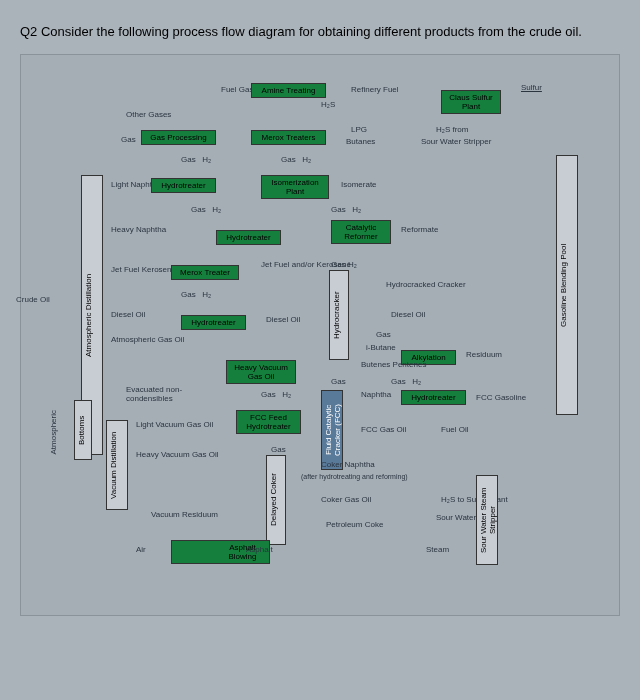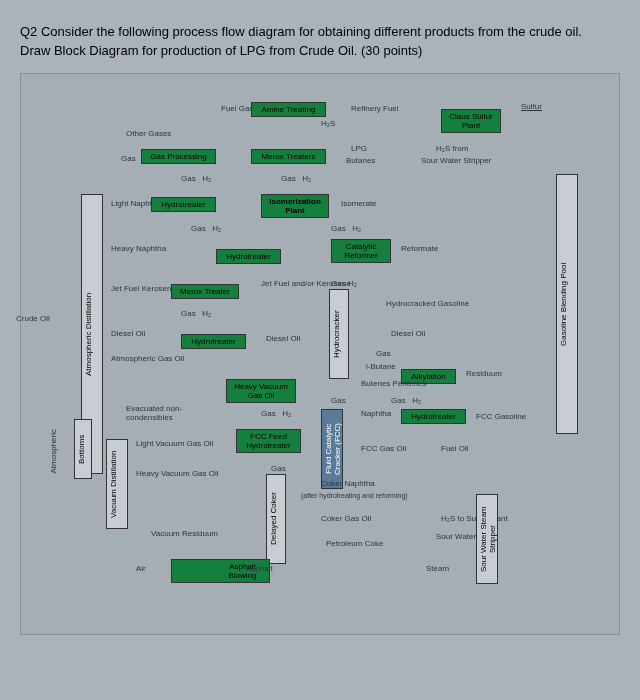--- a/index.html
+++ b/index.html
@@ -51,21 +51,20 @@
   .blue-box {
     background: #5a7a9a;
     color: #fff;
   }
 </style>
 </head>
 <body>
 
 <div class="question">
   <p>Q2 Consider the following process flow diagram for obtaining different products from the crude oil.</p>
-  <p>Draw Block Diagram for production of LPG from Crude Oil. (30 points)</p>
 </div>
 
 <div class="diagram-container">
 
   <div class="label" style="left:-5px; top:240px;">Crude Oil</div>
 
   <div class="vbox" style="left:60px; top:120px; height:270px; width:16px;">Atmospheric Distillation</div>
 
   <div class="label" style="left:105px; top:55px;">Other Gases</div>
   <div class="label" style="left:200px; top:30px;">Fuel Gas</div>
@@ -81,38 +80,38 @@
   <div class="label" style="left:330px; top:70px;">LPG</div>
   <div class="label" style="left:325px; top:82px;">Butanes</div>
   <div class="label" style="left:415px; top:70px;">H₂S from</div>
   <div class="label" style="left:400px; top:82px;">Sour Water Stripper</div>
 
   <div class="label" style="left:160px; top:100px;">Gas &nbsp;&nbsp;H₂</div>
   <div class="label" style="left:260px; top:100px;">Gas &nbsp;&nbsp;H₂</div>
 
   <div class="label" style="left:90px; top:125px;">Light Naphtha</div>
   <div class="box" style="left:130px; top:123px; width:55px;">Hydrotreater</div>
-  <div class="box" style="left:240px; top:120px; width:58px;font-weight:bold;">Isomerization Plant</div>
+  <div class="box" style="left:240px; top:120px; width:58px;">Isomerization Plant</div>
   <div class="label" style="left:320px; top:125px;">Isomerate</div>
 
   <div class="label" style="left:170px; top:150px;">Gas &nbsp;&nbsp;H₂</div>
   <div class="label" style="left:310px; top:150px;">Gas &nbsp;&nbsp;H₂</div>
 
   <div class="label" style="left:90px; top:170px;">Heavy Naphtha</div>
   <div class="box" style="left:195px; top:175px; width:55px;">Hydrotreater</div>
   <div class="box" style="left:310px; top:165px; width:50px;">Catalytic Reformer</div>
   <div class="label" style="left:380px; top:170px;">Reformate</div>
 
   <div class="label" style="left:90px; top:210px;">Jet Fuel Kerosene</div>
   <div class="box" style="left:150px; top:210px; width:58px;">Merox Treater</div>
   <div class="label" style="left:240px; top:205px;">Jet Fuel and/or Kerosene</div>
   <div class="label" style="left:310px; top:205px;">Gas H₂</div>
 
   <div class="vbox" style="left:308px; top:215px; height:80px; width:14px;">Hydrocracker</div>
-  <div class="label" style="left:365px; top:225px;">Hydrocracked Gasoline</div>
+  <div class="label" style="left:365px; top:225px;">Hydrocracked Cracker</div>
 
   <div class="label" style="left:160px; top:235px;">Gas &nbsp;&nbsp;H₂</div>
 
   <div class="label" style="left:90px; top:255px;">Diesel Oil</div>
   <div class="box" style="left:160px; top:260px; width:55px;">Hydrotreater</div>
   <div class="label" style="left:245px; top:260px;">Diesel Oil</div>
   <div class="label" style="left:370px; top:255px;">Diesel Oil</div>
 
   <div class="label" style="left:90px; top:280px;">Atmospheric Gas Oil</div>
   <div class="label" style="left:355px; top:275px;">Gas</div>

